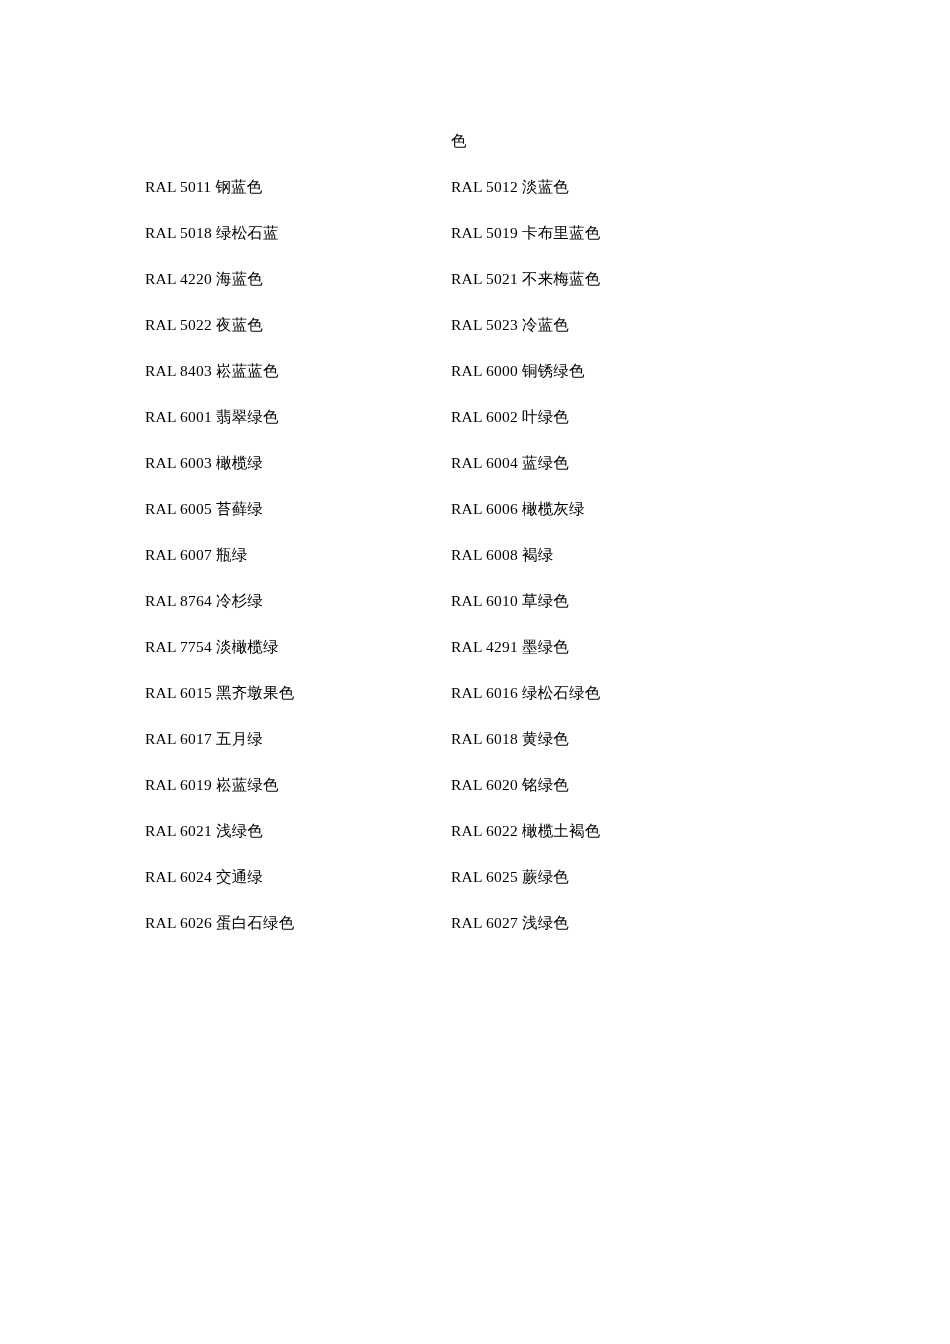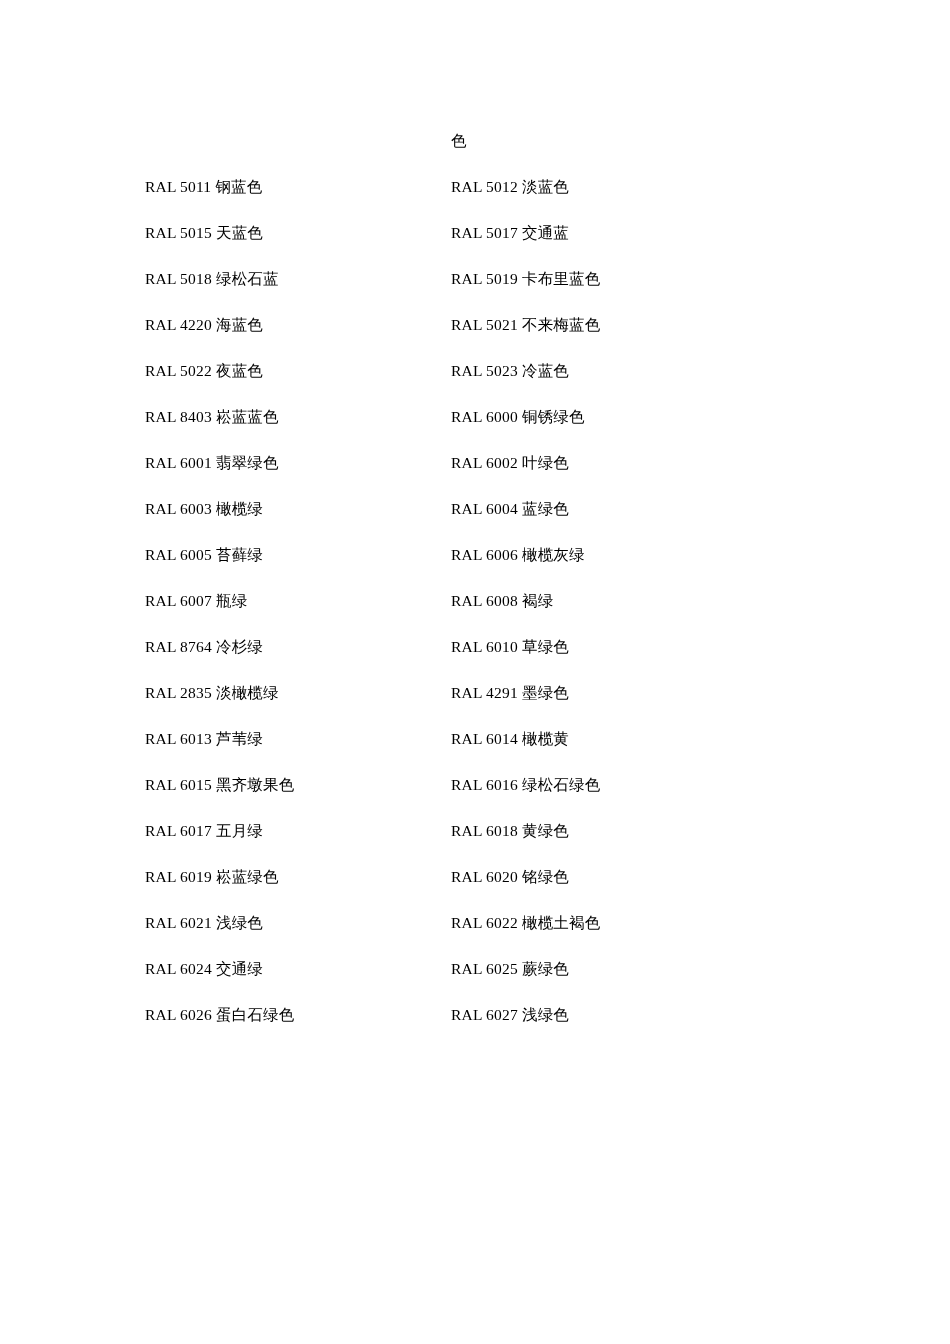--- a/index.html
+++ b/index.html
@@ -84,30 +84,20 @@
           <td class="label-cell">RAL  5011 钢蓝色</td>
           <td class="swatch-cell">
             <span class="swatch" style="background-color: rgb(14, 15, 15);"></span>
           </td>
           <td class="label-cell">RAL  5012 淡蓝色</td>
           <td class="swatch-cell">
             <span class="swatch" style="background-color: rgb(70, 112, 141);"></span>
           </td>
         </tr>
         <tr class="row">
-          <td class="label-cell">RAL  5015 天蓝色</td>
-          <td class="swatch-cell">
-            <span class="swatch" style="background-color: rgb(44, 82, 171);"></span>
-          </td>
-          <td class="label-cell">RAL  5017 交通蓝</td>
-          <td class="swatch-cell">
-            <span class="swatch" style="background-color: rgb(3, 59, 140);"></span>
-          </td>
-        </tr>
-        <tr class="row">
           <td class="label-cell">RAL  5018 绿松石蓝</td>
           <td class="swatch-cell">
             <span class="swatch" style="background-color: rgb(7, 129, 116);"></span>
           </td>
           <td class="label-cell">RAL  5019 卡布里蓝色</td>
           <td class="swatch-cell">
             <span class="swatch" style="background-color: rgb(31, 62, 159);"></span>
           </td>
         </tr>
         <tr class="row">
@@ -184,37 +174,27 @@
           <td class="label-cell">RAL  8764 冷杉绿</td>
           <td class="swatch-cell">
             <span class="swatch" style="background-color: rgb(24, 30, 24);"></span>
           </td>
           <td class="label-cell">RAL  6010 草绿色</td>
           <td class="swatch-cell">
             <span class="swatch" style="background-color: rgb(21, 97, 34);"></span>
           </td>
         </tr>
         <tr class="row">
-          <td class="label-cell">RAL  2835 淡橄榄绿</td>
+          <td class="label-cell">RAL  7754 淡橄榄绿</td>
           <td class="swatch-cell">
             <span class="swatch" style="background-color: rgb(117, 135, 94);"></span>
           </td>
           <td class="label-cell">RAL  4291 墨绿色</td>
           <td class="swatch-cell">
             <span class="swatch" style="background-color: rgb(28, 34, 31);"></span>
-          </td>
-        </tr>
-        <tr class="row">
-          <td class="label-cell">RAL  6013 芦苇绿</td>
-          <td class="swatch-cell">
-            <span class="swatch" style="background-color: rgb(85, 90, 51);"></span>
-          </td>
-          <td class="label-cell">RAL  6014 橄榄黄</td>
-          <td class="swatch-cell">
-            <span class="swatch" style="background-color: rgb(47, 49, 33);"></span>
           </td>
         </tr>
         <tr class="row">
           <td class="label-cell">RAL  6015 黑齐墩果色</td>
           <td class="swatch-cell">
             <span class="swatch" style="background-color: rgb(2, 44, 44);"></span>
           </td>
           <td class="label-cell">RAL  6016 绿松石绿色</td>
           <td class="swatch-cell">
             <span class="swatch" style="background-color: rgb(2, 74, 45);"></span>

